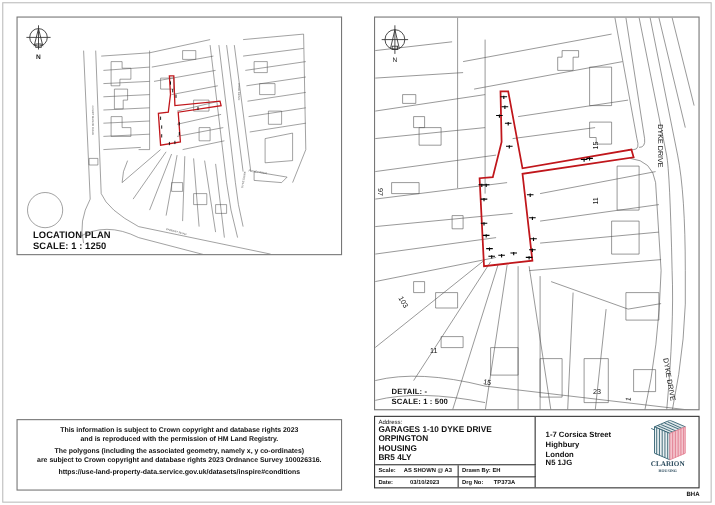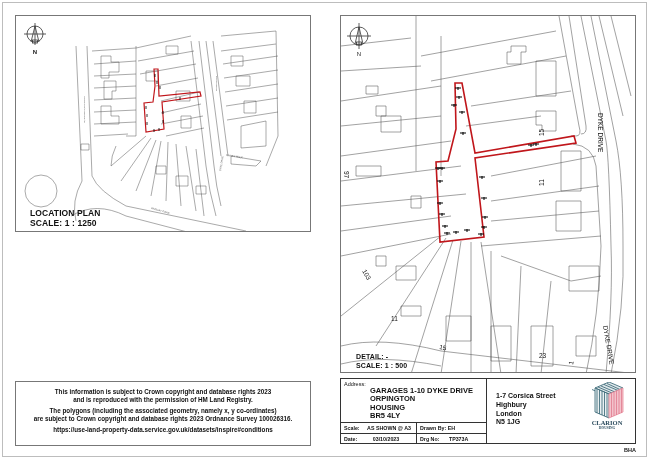--- a/index.html
+++ b/index.html
@@ -12,21 +12,21 @@
   #loc-panel { left: 15px; top: 15px; width: 296px; height: 217px; }
   #detail-panel { left: 340px; top: 15px; width: 296px; height: 358px; }
   #copyright-panel { left: 15px; top: 381px; width: 296px; height: 65px; text-align: center; }
   #title-block { left: 340px; top: 378px; width: 296px; height: 66px; border-color: #333; }
   svg { position: absolute; left: 0; top: 0; }
   .plan-title { position: absolute; font-weight: bold; font-size: 8.5px; line-height: 10px; letter-spacing: 0.1px; }
   .copy-line { font-size: 6.3px; font-weight: bold; line-height: 8px; }
   .copy-p { margin: 0 0 3px 0; }
   .tb-cell { position: absolute; box-sizing: border-box; }
   .tb-addr-label { font-size: 5.5px; }
-  .tb-addr { font-size: 7.5px; font-weight: bold; line-height: 8.4px; margin-left: 26px; }
+  .tb-addr { font-size: 7.5px; font-weight: bold; line-height: 8.4px; }
   .tb-small { font-size: 5.3px; font-weight: bold; }
   .tb-office { font-size: 7px; font-weight: bold; line-height: 8.8px; }
   .bha { position: absolute; right: 8px; bottom: 4px; font-size: 5.5px; font-weight: bold; }
   .logo-text { position: absolute; font-family: "Liberation Serif", serif; font-weight: bold; color: #2a4a5c; text-align: center; }
 </style>
 </head>
 <body>
 
 <div class="sheet"></div>
 

